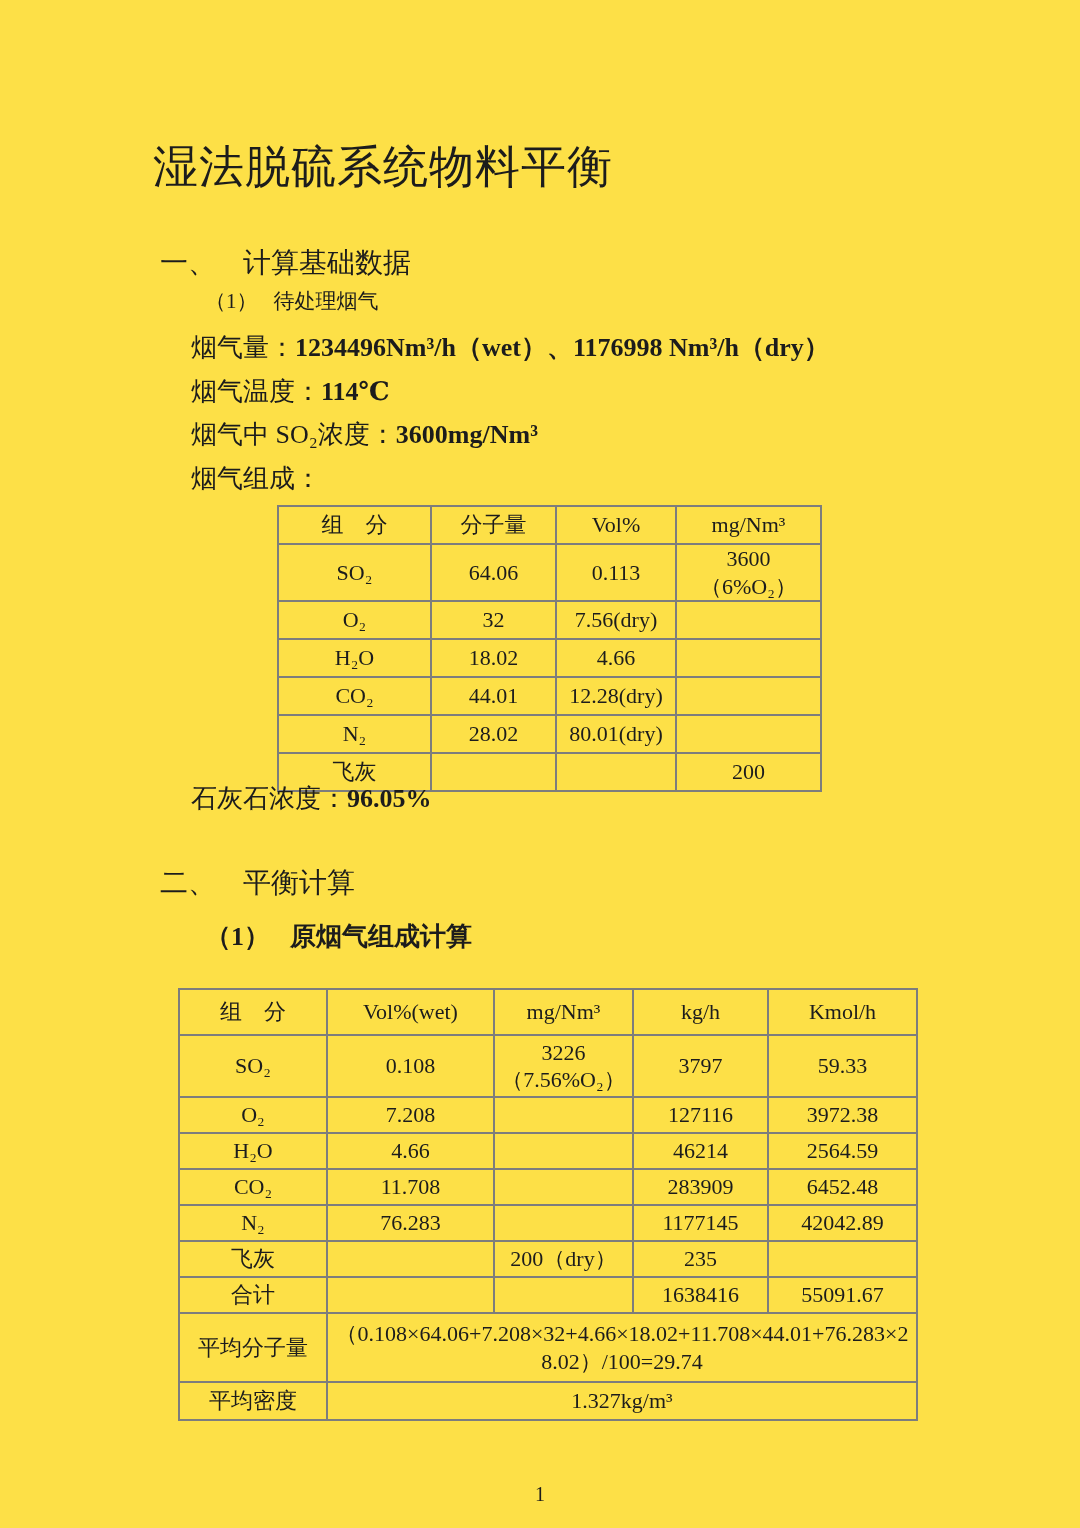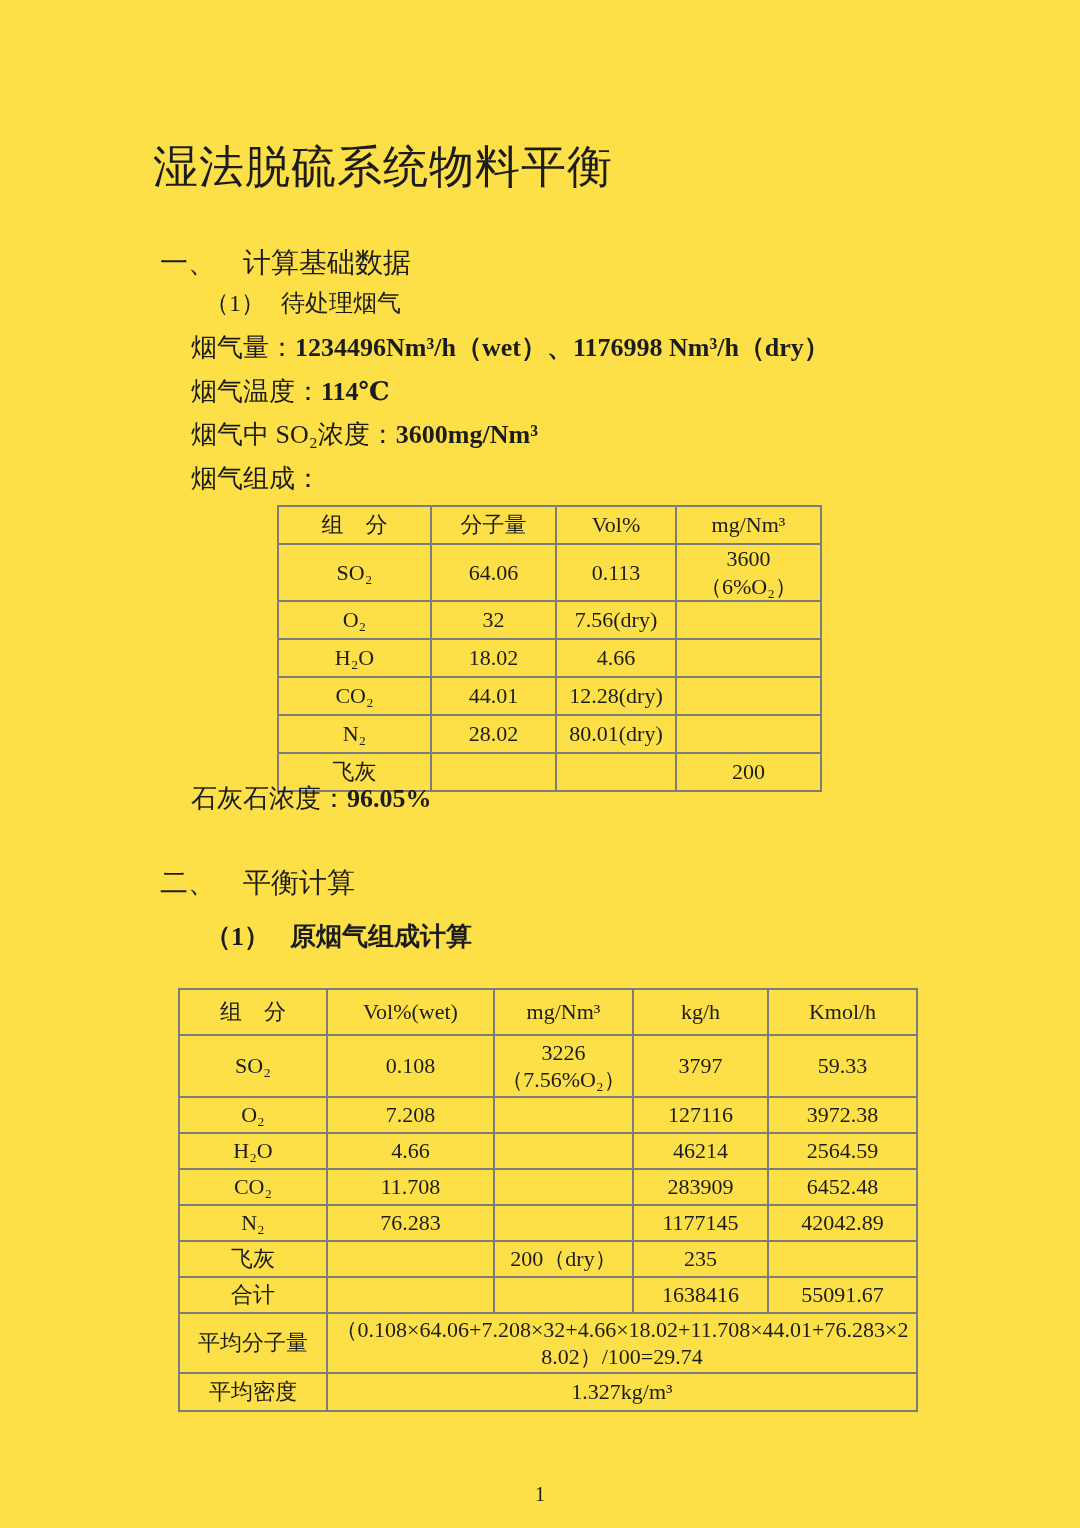--- a/index.html
+++ b/index.html
@@ -12,21 +12,21 @@
     color:#1c1c1c;
     overflow:hidden;
   }
   .doc-title{
     position:absolute;left:153px;top:142px;
     margin:0;font-size:45px;font-weight:500;line-height:1.15;
     letter-spacing:1px;white-space:nowrap;
   }
   .sec-heading{position:absolute;left:160px;font-size:28px;line-height:1.2;white-space:nowrap;}
   .sec-heading .sec-title{margin-left:27px;}
-  .sub-heading{position:absolute;left:205px;font-size:24px;line-height:1.2;white-space:nowrap;text-align:center;}
+  .sub-heading{position:absolute;left:205px;font-size:21px;line-height:1.2;white-space:nowrap;text-align:center;}
   .sub-heading .sub-title{margin-left:16px;}
   .body-line{position:absolute;left:191px;font-size:26px;line-height:1.2;white-space:nowrap;}
   .body-line .val{font-weight:bold;}
   .calc-heading{position:absolute;left:205px;font-size:26px;font-weight:bold;line-height:1.2;white-space:nowrap;}
   .calc-heading .sub-title{margin-left:20px;}
 
   table.doc-table{
     position:absolute;border-collapse:collapse;table-layout:fixed;
     font-size:22px;line-height:1.25;border-radius:27px;
   }
@@ -35,21 +35,21 @@
     text-align:center;vertical-align:middle;
     font-weight:normal;padding:0 4px;
     white-space:pre-line;overflow:hidden;
   }
   #table1{left:277px;top:505px;width:543px;}
   #table1 tr{height:38px;}
   #table2{left:178px;top:988px;width:738px;}
   #table2 thead tr{height:46px;}
   #table2 tbody tr{height:36px;}
   #table2 tbody tr:nth-child(1){height:62px;}
-  #table2 tbody tr:nth-child(8){height:60px;}
+  #table2 tbody tr:nth-child(8){height:69px;}
   #table2 tbody tr:nth-child(9){height:38px;}
   td.merged{word-break:break-all;padding:0 12px;}
 
   .page-number{position:absolute;top:1483px;left:0;width:100%;text-align:center;font-size:20px;}
 </style>
 </head>
 <body>
 
 <div class="page">
 

